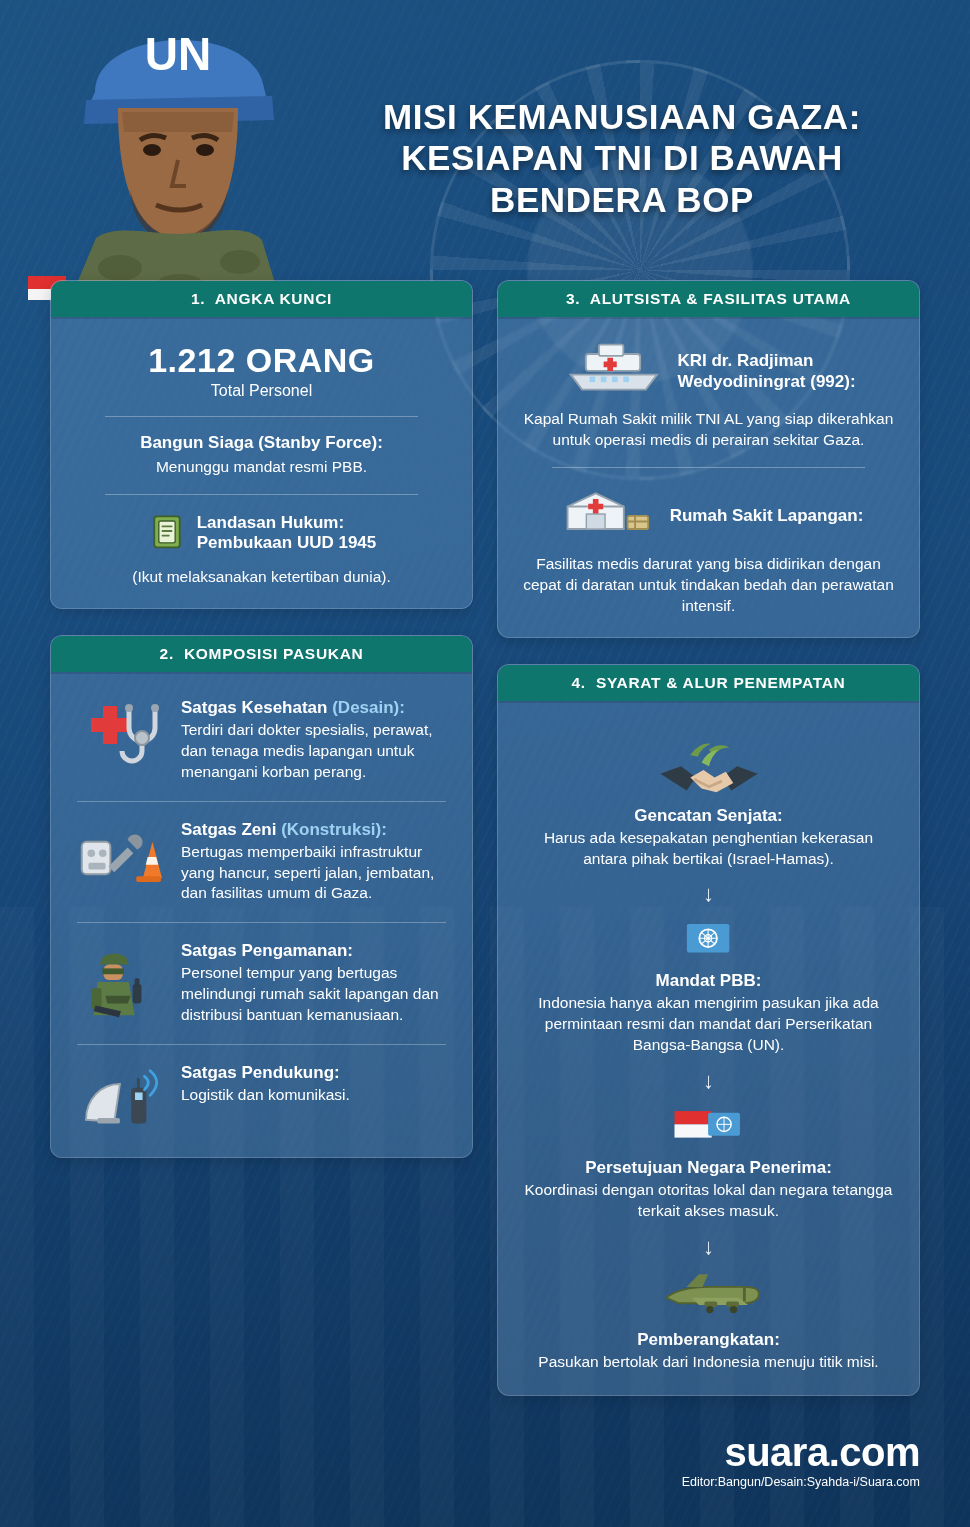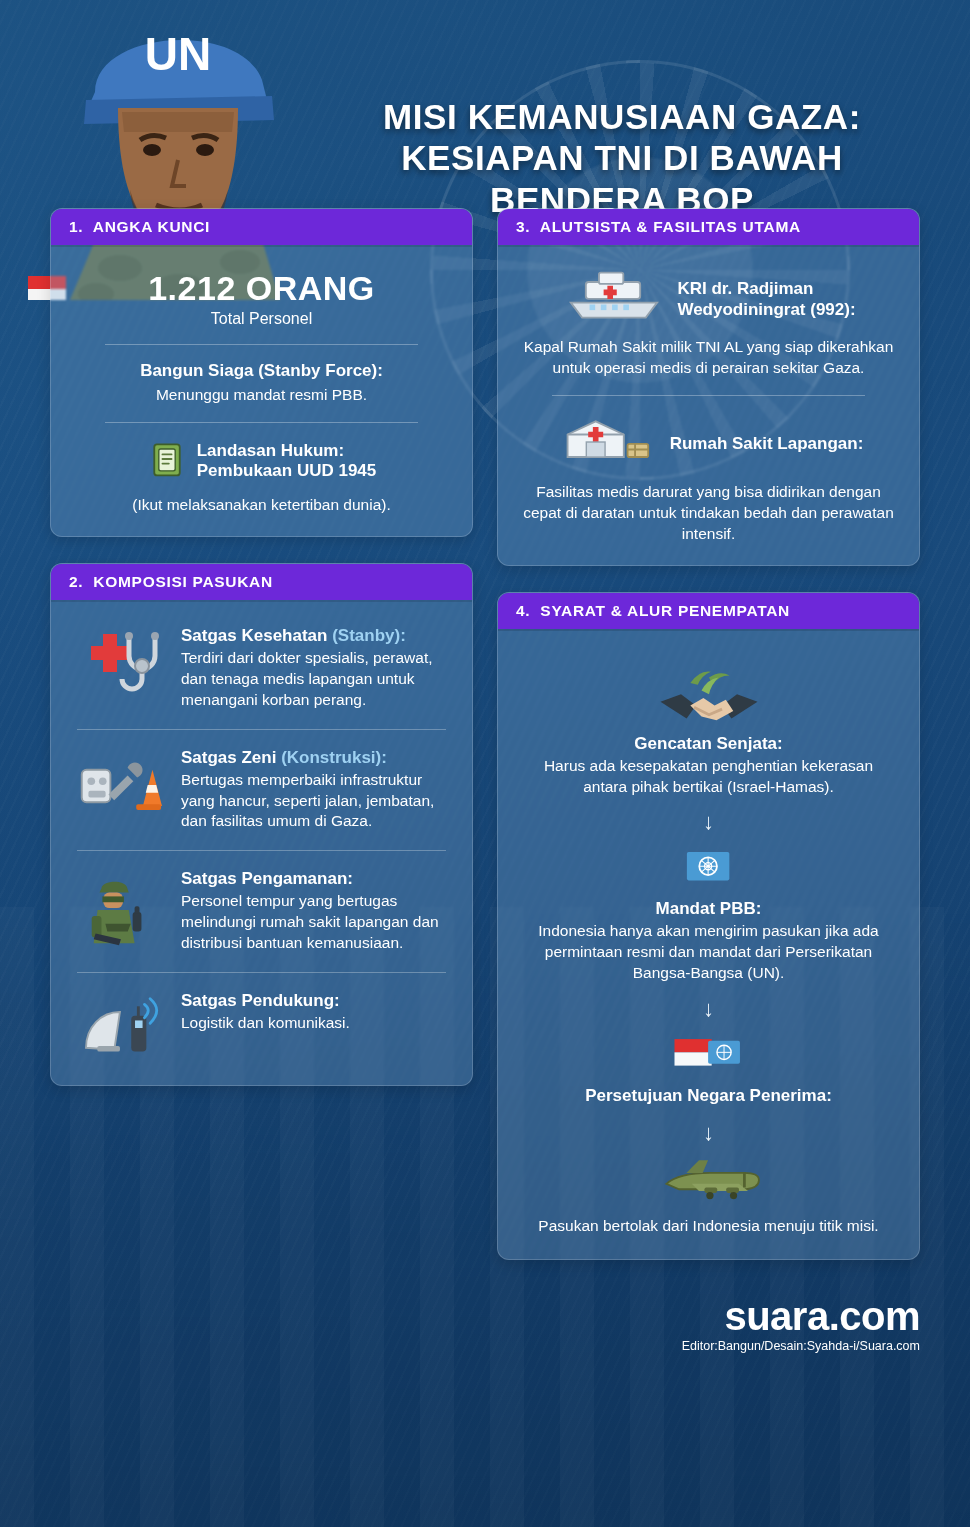--- a/index.html
+++ b/index.html
@@ -32,21 +32,21 @@
     border-radius: 50%;
     border: 3px solid rgba(255,255,255,.10);
     background:
       radial-gradient(circle at 50% 50%, rgba(255,255,255,.07) 0 38%, rgba(255,255,255,0) 39%),
       repeating-conic-gradient(from 0deg, rgba(255,255,255,.07) 0deg 4deg, rgba(255,255,255,0) 4deg 15deg);
   }
 
   
   header.hero {
     position: relative;
-    height: 208px;
+    height: 280px;
   }
   .soldier {
     position: absolute; left: 0; top: 0; width: 330px; height: 300px;
   }
   .hero-title {
     position: absolute;
     left: 300px; right: 26px; top: 96px;
     text-align: center;
     font-size: 35px;
     font-weight: 700;
@@ -67,28 +67,29 @@
 
   .card {
     background: rgba(126,171,214,.30);
     border: 1px solid rgba(255,255,255,.18);
     border-radius: 12px;
     padding: 0 0 20px 0;
     box-shadow: 0 4px 14px rgba(0,0,0,.15);
     backdrop-filter: blur(1px);
   }
   .card-head {
-    background: #6d28d9;
+    background: #0f766e;
     border-radius: 11px 11px 0 0;
     padding: 9px 18px;
     font-size: 15.5px;
     font-weight: 800;
     letter-spacing: .7px;
     color: #ffffff;
     box-shadow: 0 2px 0 rgba(0,0,0,.12);
+    text-align: center;
   }
   .card-body { padding: 18px 20px 0 20px; }
 
   
   .big-number {
     text-align: center;
     font-size: 34px;
     font-weight: 800;
     letter-spacing: .5px;
     margin-top: 6px;
@@ -224,21 +225,21 @@
               <path d="M12 16h12V4h14v12h12v14H38v12H24V30H12z" fill="#e23b3b"></path>
               <path d="M50 8v18a13 13 0 0 0 26 0V8" stroke="#cfd6dd" stroke-width="5" fill="none" stroke-linecap="round"></path>
               <circle cx="50" cy="6" r="4" fill="#9aa5b1"></circle>
               <circle cx="76" cy="6" r="4" fill="#9aa5b1"></circle>
               <path d="M63 39v10a10 10 0 0 1-20 0" stroke="#cfd6dd" stroke-width="5" fill="none"></path>
               <circle cx="63" cy="36" r="7" fill="#b9c3cc" stroke="#8a949e" stroke-width="2"></circle>
             </svg>
           </div>
           <div class="body">
             <div class="lbl">
-              <span>Satgas Kesehatan </span><span class="accent">(Stanby):</span>
+              <span>Satgas Kesehatan </span><span class="accent">(Desain):</span>
             </div>
             <div class="txt">Terdiri dari dokter spesialis, perawat, dan tenaga medis lapangan untuk menangani korban perang.</div>
           </div>
         </div>
         <div class="sep"></div>
 
         <div class="item">
           <div class="ico">
             <svg viewBox="0 0 90 70" width="86" height="68" aria-hidden="true">
               <rect x="6" y="18" width="30" height="34" rx="5" fill="#dfe5ea" stroke="#8f9aa3" stroke-width="2"></rect>
@@ -400,36 +401,38 @@
           <div class="ico">
             <svg viewBox="0 0 90 52" width="80" height="46" aria-hidden="true">
               <rect x="6" y="8" width="42" height="15" fill="#e03030"></rect>
               <rect x="6" y="23" width="42" height="15" fill="#f6f8fa"></rect>
               <rect x="44" y="10" width="36" height="26" rx="2" fill="#4a9bd4"></rect>
               <circle cx="62" cy="23" r="8" fill="none" stroke="#ffffff" stroke-width="1.6"></circle>
               <path d="M62 15v16M54 23h16" stroke="#ffffff" stroke-width="1.1"></path>
             </svg>
           </div>
           <div class="lbl">Persetujuan Negara Penerima:</div>
+          <div class="txt">Koordinasi dengan otoritas lokal dan negara tetangga terkait akses masuk.</div>
         </div>
         <div class="arrow">↓</div>
 
         <div class="step">
           <div class="ico">
             <svg viewBox="0 0 130 56" width="118" height="52" aria-hidden="true">
               <path d="M18 30q14-12 48-12h38q16 0 16 8t-14 10H32z" fill="#7d9150" stroke="#54622f" stroke-width="2"></path>
               <path d="M40 18l14-14h10l-6 14z" fill="#6d8046"></path>
               <path d="M46 30h52l10 8H54z" fill="#8ca05f"></path>
               <rect x="60" y="34" width="14" height="6" rx="2" fill="#5c6b38"></rect>
               <rect x="84" y="34" width="14" height="6" rx="2" fill="#5c6b38"></rect>
               <circle cx="66" cy="43" r="4" fill="#3a4427"></circle>
               <circle cx="92" cy="43" r="4" fill="#3a4427"></circle>
               <path d="M104 18v16" stroke="#54622f" stroke-width="3"></path>
             </svg>
           </div>
+          <div class="lbl">Pemberangkatan:</div>
           <div class="txt">Pasukan bertolak dari Indonesia menuju titik misi.</div>
         </div>
 
       </div>
     </section>
   </div>
 </div>
 
 <footer class="foot">
   <div class="brand">suara.com</div>

